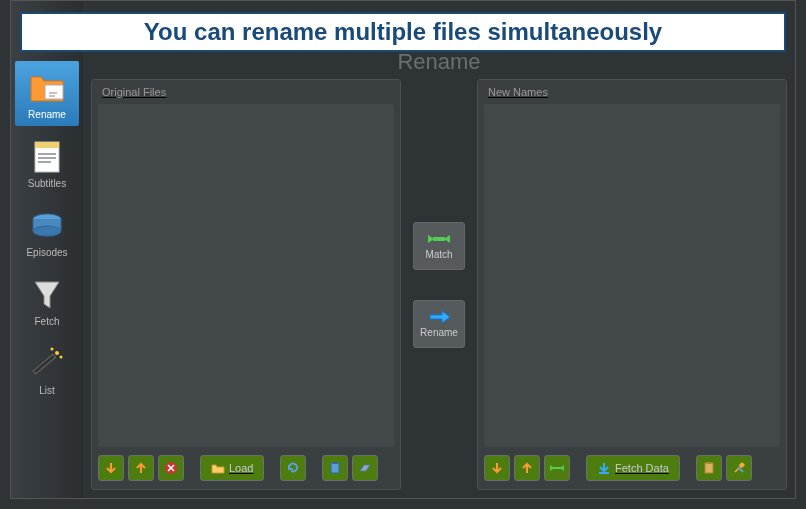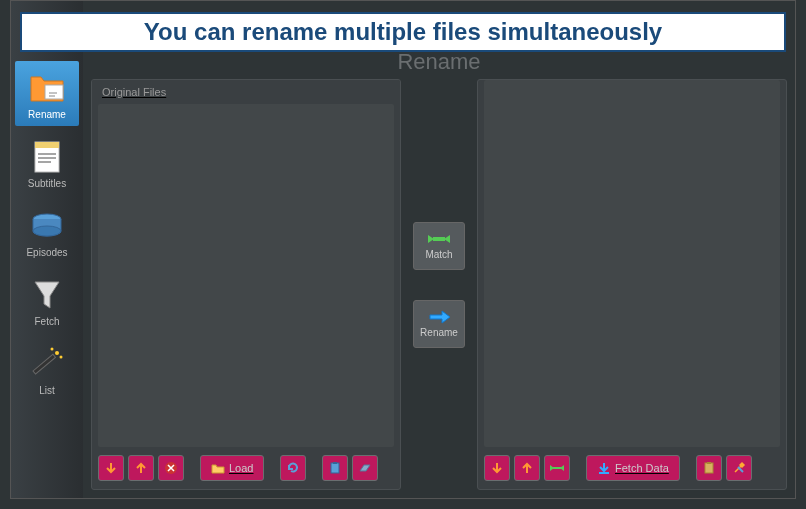--- a/index.html
+++ b/index.html
@@ -137,21 +137,21 @@
     align-items: center;
     justify-content: center;
     color: #ccc;
     font-size: 10px;
     cursor: pointer;
     gap: 2px;
   }
   .btn {
     height: 26px;
     min-width: 26px;
-    background: #be185d;
+    background: #4d7c0f;
     border: 1px solid #6a6e70;
     border-radius: 3px;
     display: flex;
     align-items: center;
     justify-content: center;
     cursor: pointer;
     color: #ccc;
     font-size: 11px;
     padding: 0 4px;
     gap: 4px;
@@ -288,20 +288,21 @@
         </div>
         <div class="center-btn">
           <svg width="22" height="16">
             <path d="M2 6 L14 6 L14 2 L22 8 L14 14 L14 10 L2 10 Z" fill="#33aaff" stroke="#1177cc"></path>
           </svg>
           <span>Rename</span>
         </div>
       </div>
 
       <div class="panel">
+        <div class="panel-header">New Names</div>
         <div class="panel-body"></div>
         <div class="panel-footer">
           <div class="btn">
             <svg width="14" height="14">
                 <path d="M7 2 L7 10 M3 7 L7 11 L11 7" stroke="#ff9933" stroke-width="2" fill="none"></path>
               </svg>
           </div>
           <div class="btn">
             <svg width="14" height="14">
                 <path d="M7 12 L7 4 M3 7 L7 3 L11 7" stroke="#ff9933" stroke-width="2" fill="none"></path>

